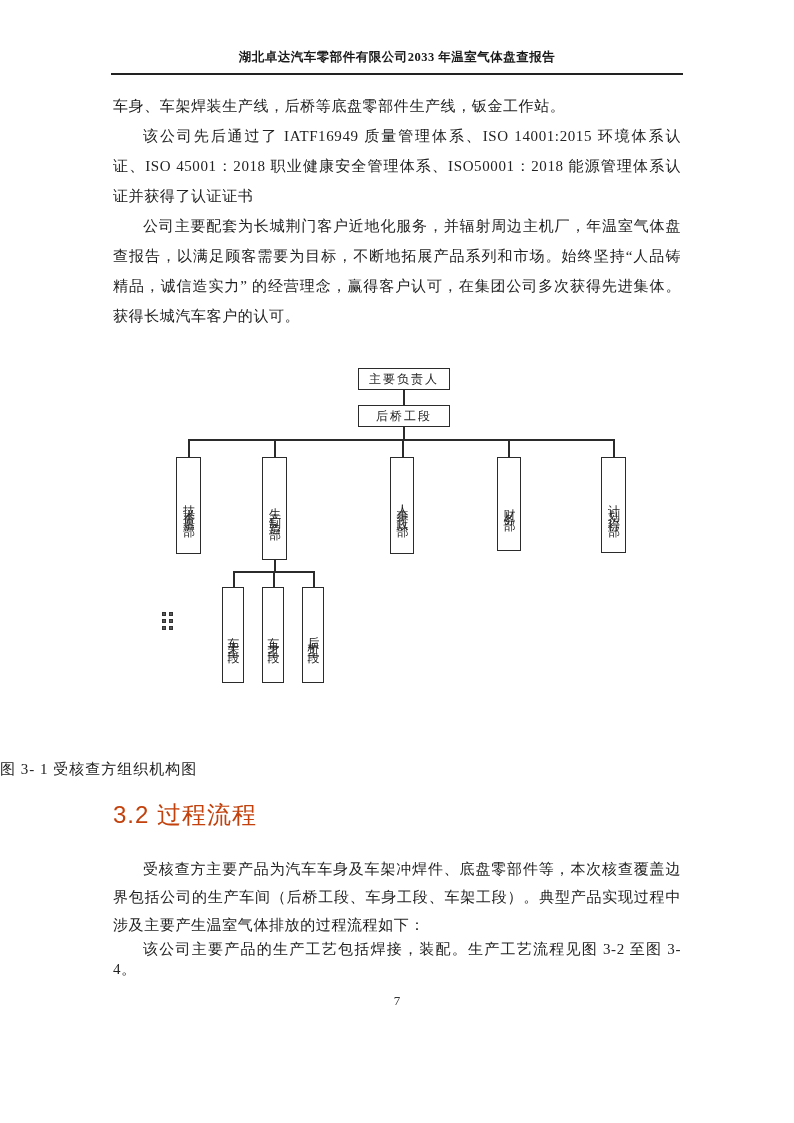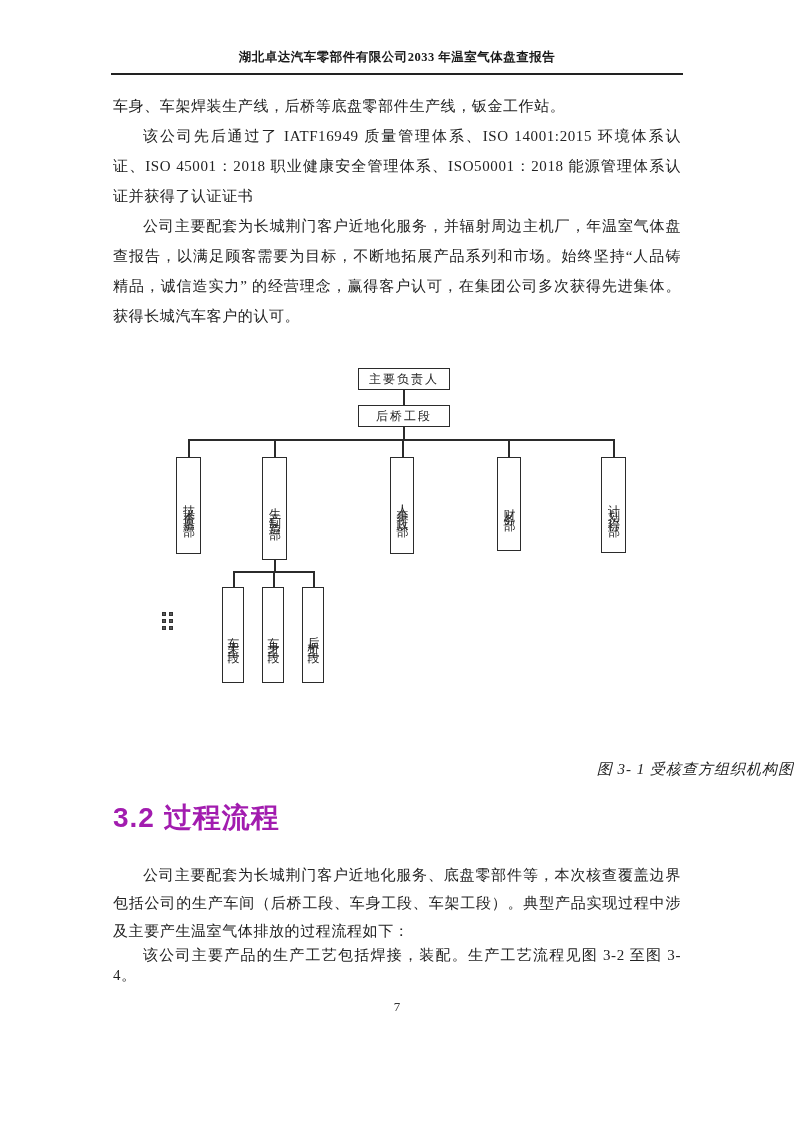--- a/index.html
+++ b/index.html
@@ -73,32 +73,31 @@
     position: absolute; left: 162px; top: 249px;
     display: grid;
     grid-template-columns: repeat(2, 4px);
     grid-gap: 3px;
   }
   .dots span { width: 4px; height: 4px; background: #5a5a5a; border: 0.5px solid #333; }
 
   
   .caption {
     margin-top: 62px;
-    text-align: right;
+    text-align: left;
     font-size: 15px;
     letter-spacing: 1px;
     color: #222;
-    font-style: italic;
   }
   h2.section {
     margin: 20px 0 0 0;
     font-family: "Liberation Sans", "DejaVu Sans", sans-serif;
-    font-size: 28px;
-    font-weight: bold;
-    color: #a21caf;
+    font-size: 24px;
+    font-weight: normal;
+    color: #c2410c;
     letter-spacing: 1px;
   }
   p.scope {
     margin-top: 24px;
     line-height: 28px;
   }
   .process-label {
     margin-top: 12px;
     font-size: 15px;
     font-weight: bold;
@@ -169,19 +168,19 @@
         <span></span>
         <span></span>
         <span></span>
     </div>
   </div>
 
   <div class="caption">图 3- 1 受核查方组织机构图</div>
 
   <div class="content">
     <h2 class="section">3.2 过程流程</h2>
-    <p class="body-text indent scope">公司主要配套为长城荆门客户近地化服务、底盘零部件等，本次核查覆盖边界包括公司的生产车间（后桥工段、车身工段、车架工段）。典型产品实现过程中涉及主要产生温室气体排放的过程流程如下：</p>
+    <p class="body-text indent scope">受核查方主要产品为汽车车身及车架冲焊件、底盘零部件等，本次核查覆盖边界包括公司的生产车间（后桥工段、车身工段、车架工段）。典型产品实现过程中涉及主要产生温室气体排放的过程流程如下：</p>
     <p class="body-text indent process">该公司主要产品的生产工艺包括焊接，装配。生产工艺流程见图 3-2 至图 3-4。</p>
   </div>
 
   <div class="page-number">7</div>
 
 </div>
 
 </body></html>

